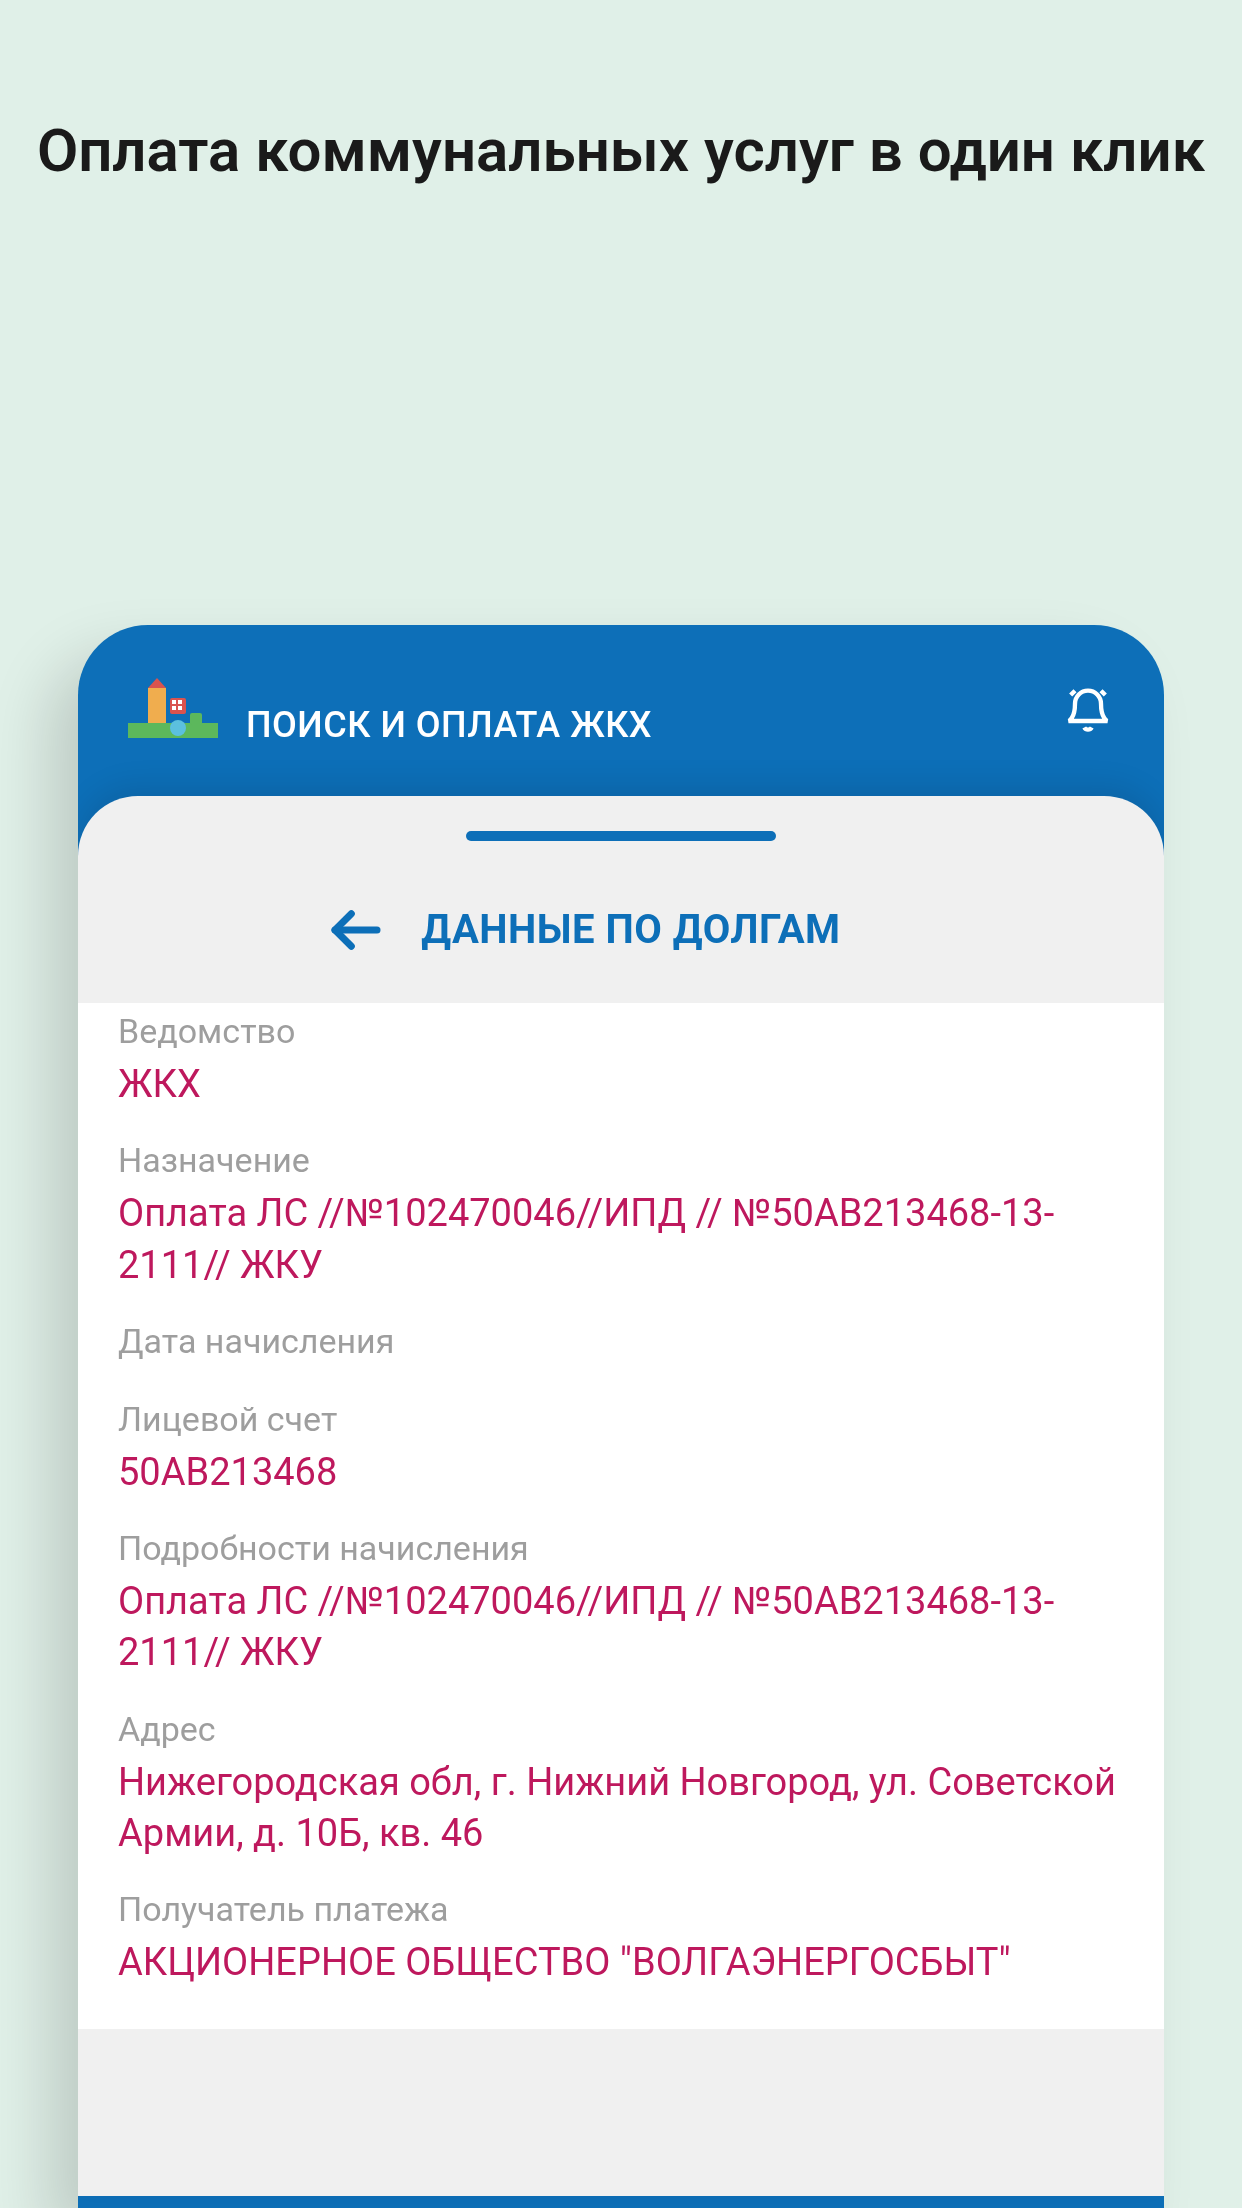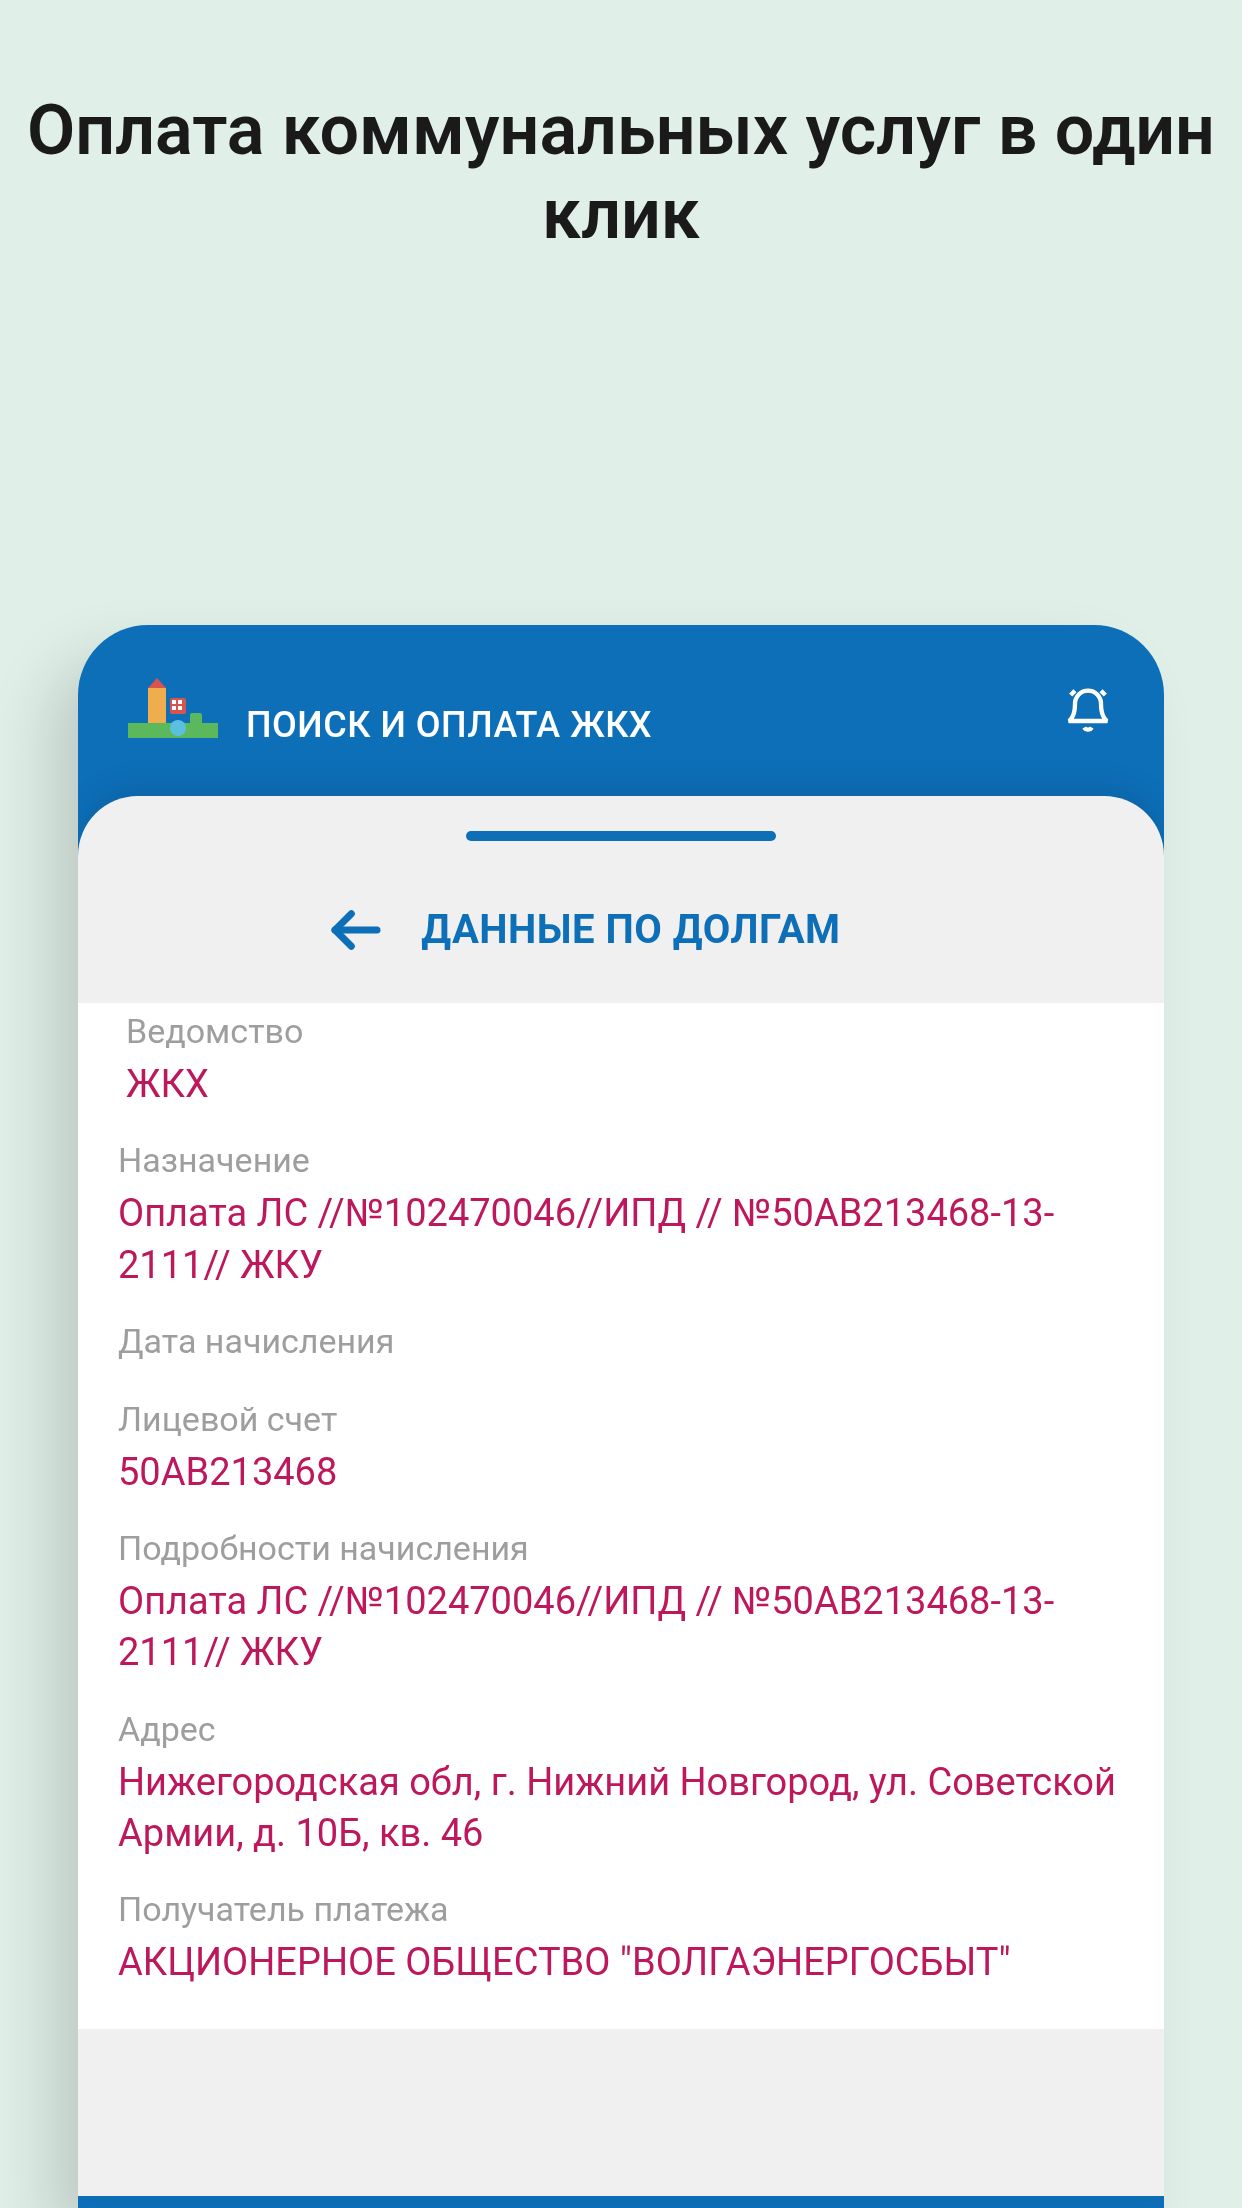--- a/index.html
+++ b/index.html
@@ -10,22 +10,22 @@
     body {
       width: 1242px;
       height: 2208px;
       background: #e0f0e8;
       font-family: -apple-system, BlinkMacSystemFont, 'Segoe UI', Roboto, Arial, sans-serif;
       overflow: hidden;
       position: relative;
     }
     .promo-title {
       text-align: center;
-      padding-top: 88px;
-      font-size: 70px;
+      padding-top: 115px;
+      font-size: 60px;
       font-weight: 600;
       color: #1a1a1a;
       line-height: 1.2;
     }
     .phone-frame {
       position: absolute;
       top: 625px;
       left: 78px;
       width: 1086px;
       height: 1583px;
@@ -110,21 +110,20 @@
       margin-bottom: 8px;
     }
     .field-value {
       color: #be185d;
       font-size: 38px;
       font-weight: 400;
       line-height: 1.35;
     }
     .field:first-child {
       padding-top: 8px;
-      margin-left: 8px;
     }
   </style>
 </head>
 <body>
 
 <div class="promo-title">Оплата коммунальных услуг в один клик</div>
 
 <div class="phone-frame">
 
   <div class="app-header">

